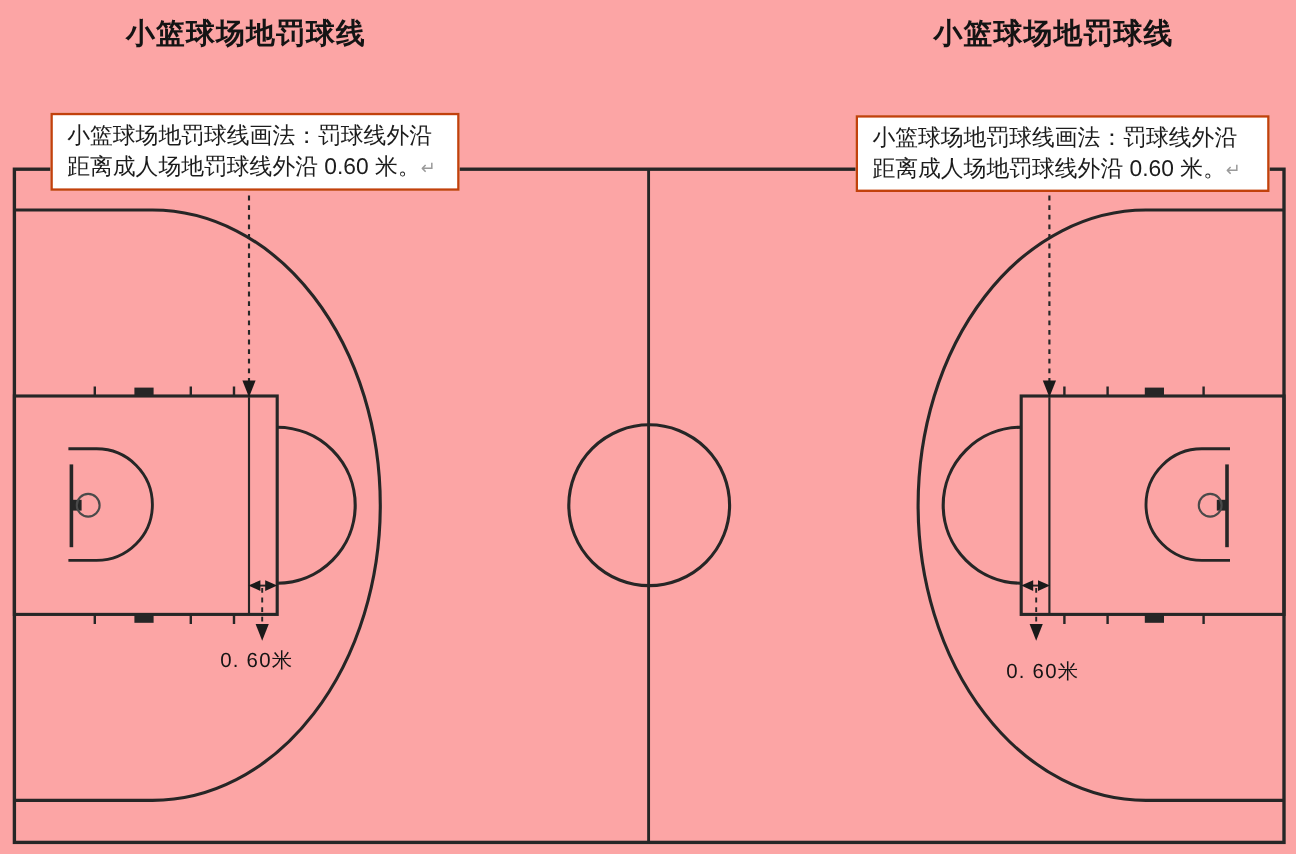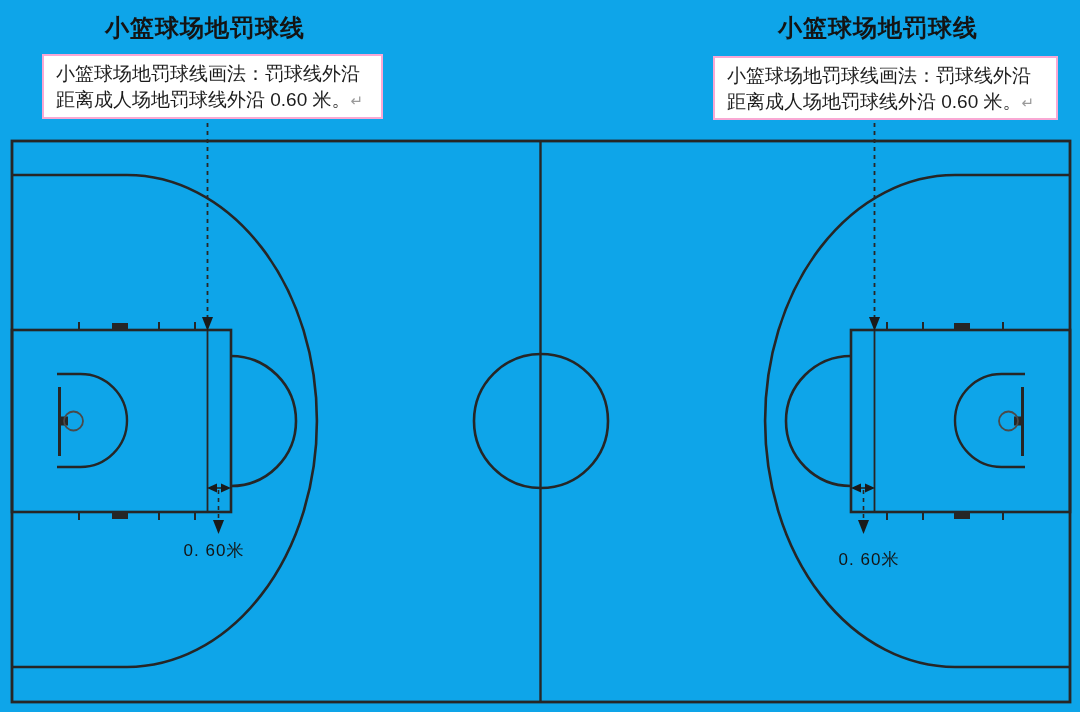--- a/index.html
+++ b/index.html
@@ -1,28 +1,28 @@
 <!DOCTYPE html>
 <html><head>
 <meta charset="utf-8">
 <style>
   html,body{margin:0;padding:0;background:#ffffff;}
   .stage{
-    position:relative;width:1080px;height:712px;background:#0ea5e9;overflow:hidden;
+    position:relative;width:1080px;height:712px;background:#fca5a5;overflow:hidden;
     font-family:"Liberation Sans",sans-serif;color:#161616;
   }
   .stage svg{position:absolute;left:0;top:0;}
   .court-stroke{stroke:#262626;fill:none;}
   .title{
     position:absolute;transform:translateX(-50%);
     font-size:24px;font-weight:bold;letter-spacing:1px;color:#141414;white-space:nowrap;
   }
   .note{
-    position:absolute;box-sizing:border-box;border:2px solid #f9a8d4;background:#ffffff;
-    font-size:19px;line-height:26px;padding:5px 12px 6px 12px;color:#1c1c1c;white-space:nowrap;
+    position:absolute;box-sizing:border-box;border:2px solid #c2410c;background:#ffffff;
+    font-size:19px;line-height:26px;padding:5px 12px 6px 12px;color:#1c1c1c;white-space:nowrap;margin-top:40px;
   }
   .note .ret{color:#9a9a9a;font-size:15px;}
   .dim{
     position:absolute;transform:translateX(-50%);
     font-size:17px;font-weight:normal;letter-spacing:1px;color:#141414;white-space:nowrap;
   }
 </style>
 </head>
 <body>
 

